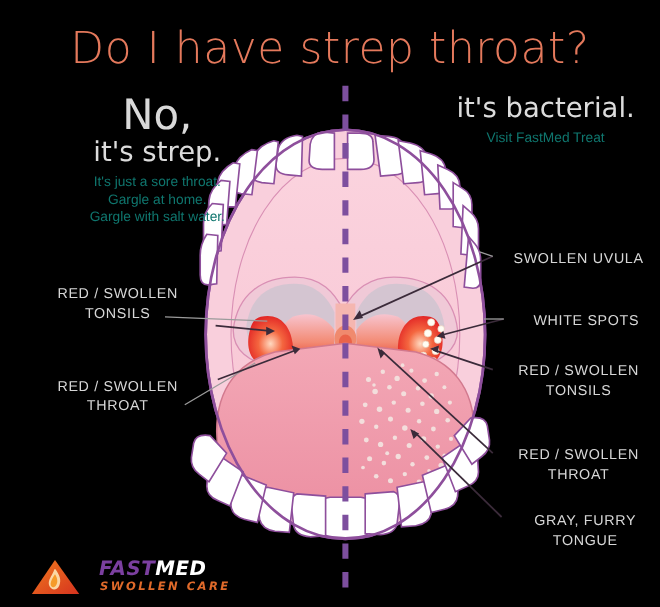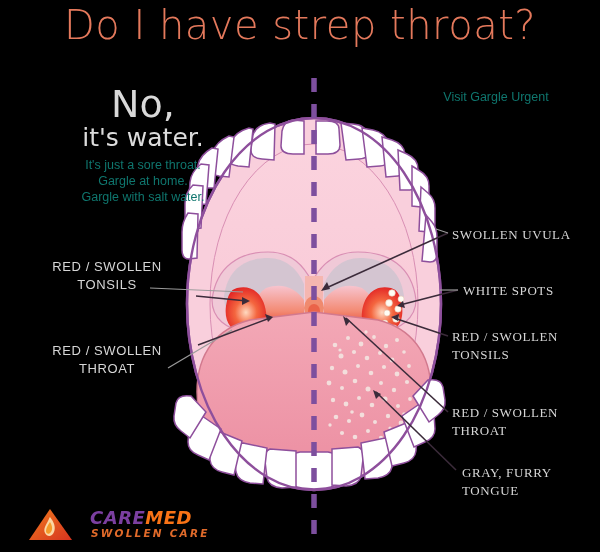--- a/index.html
+++ b/index.html
@@ -5,21 +5,21 @@
   html,body{margin:0;padding:0;background:#000;}
   body{
     width:600px;height:552px;position:relative;overflow:hidden;
     font-family:"Liberation Sans", sans-serif;
     background:#000;
   }
   .stage{position:absolute;left:0;top:0;width:600px;height:552px;}
 
   
   #title{
-    position:absolute;left:0;top:2px;width:600px;
+    position:absolute;left:0;top:21px;width:600px;
     text-align:center;
     font-size:40px;
     letter-spacing:.5px;
     color:#e4795c;
     font-family:"DejaVu Sans", sans-serif;
     font-weight:300;
     white-space:nowrap;
   }
 
   
@@ -38,42 +38,42 @@
   }
   #verdict-left{left:38px;top:84px;width:210px;}
   #verdict-right{left:398px;top:84px;width:196px;}
 
   
   .label{
     position:absolute;color:#d6d6d6;font-size:13px;line-height:17.5px;
     letter-spacing:.6px;font-family:"Liberation Sans", sans-serif;
     white-space:pre-line;
   }
-  .label.r{text-align:left;font-family:Liberation Serif, serif;}
+  .label.r{text-align:center;}
   .label.l{text-align:center;}
 
   #lbl-l-tonsils{left:22px;top:258px;width:170px;text-align:center;}
   #lbl-l-throat {left:22px;top:342px;width:170px;text-align:center;}
 
   #lbl-r-uvula  {left:452px;top:226px;width:148px;}
   #lbl-r-white  {left:463px;top:282px;width:140px;}
   #lbl-r-tonsils{left:452px;top:328px;width:148px;}
   #lbl-r-throat {left:452px;top:404px;width:148px;}
   #lbl-r-tongue {left:462px;top:464px;width:140px;}
 
   
   #logo{position:absolute;left:28px;top:508px;height:34px;}
   #logo-wordmark{
     position:absolute;left:62px;top:1px;
     font-family:"DejaVu Sans", sans-serif;
     font-size:18px;font-weight:bold;font-style:italic;letter-spacing:.5px;
     white-space:nowrap;line-height:18px;
   }
   #logo-fast{color:#7b3fa0;}
-  #logo-med{color:#f97316;}
+  #logo-med{color:#ffffff;}
   #logo-sub{
     position:absolute;left:63px;top:20px;
     font-family:"DejaVu Sans", sans-serif;
     font-size:10.5px;font-weight:bold;font-style:italic;color:#e06a2a;
     letter-spacing:2.2px;white-space:nowrap;line-height:11px;
   }
 
   svg{display:block;}
 </style>
 </head>
@@ -305,28 +305,29 @@
       <polygon points="373,390 381,394 376,399" fill="#3b2b3a" stroke="none"></polygon>
     </g>
     <g stroke="#9b9b9b" stroke-width="1.2" fill="none">
       <line x1="448" y1="233" x2="436" y2="229"></line>
       <line x1="458" y1="290" x2="440" y2="290"></line>
     </g>
   </svg>
 
   <div class="verdict" id="verdict-left">
     <div class="big">No,</div>
-    <div class="mid">it's water.</div>
+    <div class="mid">it's strep.</div>
     <div class="small">It's just a sore throat.</div>
     <div class="small" style="margin-top:0">Gargle at home.</div>
     <div class="small" style="margin-top:0">Gargle with salt water.</div>
   </div>
 
   <div class="verdict" id="verdict-right">
-    <div class="small">Visit Gargle Urgent</div>
+    <div class="mid">it's bacterial.</div>
+    <div class="small">Visit FastMed Treat</div>
   </div>
 
   <div class="label l" id="lbl-l-tonsils">RED / SWOLLEN
 TONSILS</div>
   <div class="label l" id="lbl-l-throat">RED / SWOLLEN
 THROAT</div>
 
   <div class="label r" id="lbl-r-uvula">SWOLLEN UVULA</div>
   <div class="label r" id="lbl-r-white">WHITE SPOTS</div>
   <div class="label r" id="lbl-r-tonsils">RED / SWOLLEN
@@ -343,18 +344,18 @@
           <stop offset="0%" stop-color="#f07c1e"></stop>
           <stop offset="100%" stop-color="#d6331f"></stop>
         </linearGradient>
       </defs>
       <polygon points="22,1 44,32 1,32" fill="url(#gTri)"></polygon>
       <path d="M22 9 C26 14 28 19 26 24 C24 29 19 29 17 25 C15 21 18 17 20 13
                C21 11 21 10 22 9 Z" fill="#fde2b0" opacity=".92"></path>
       <path d="M22 14 C24 17 25 21 23 24 C21 27 18 26 18 23 C18 20 20 17 22 14 Z" fill="#f59b2a"></path>
     </svg>
     <div id="logo-wordmark">
-      <span id="logo-fast">CARE</span><span id="logo-med">MED</span>
+      <span id="logo-fast">FAST</span><span id="logo-med">MED</span>
     </div>
     <div id="logo-sub">SWOLLEN CARE</div>
   </div>
 
 </div>
 
 </body></html>

